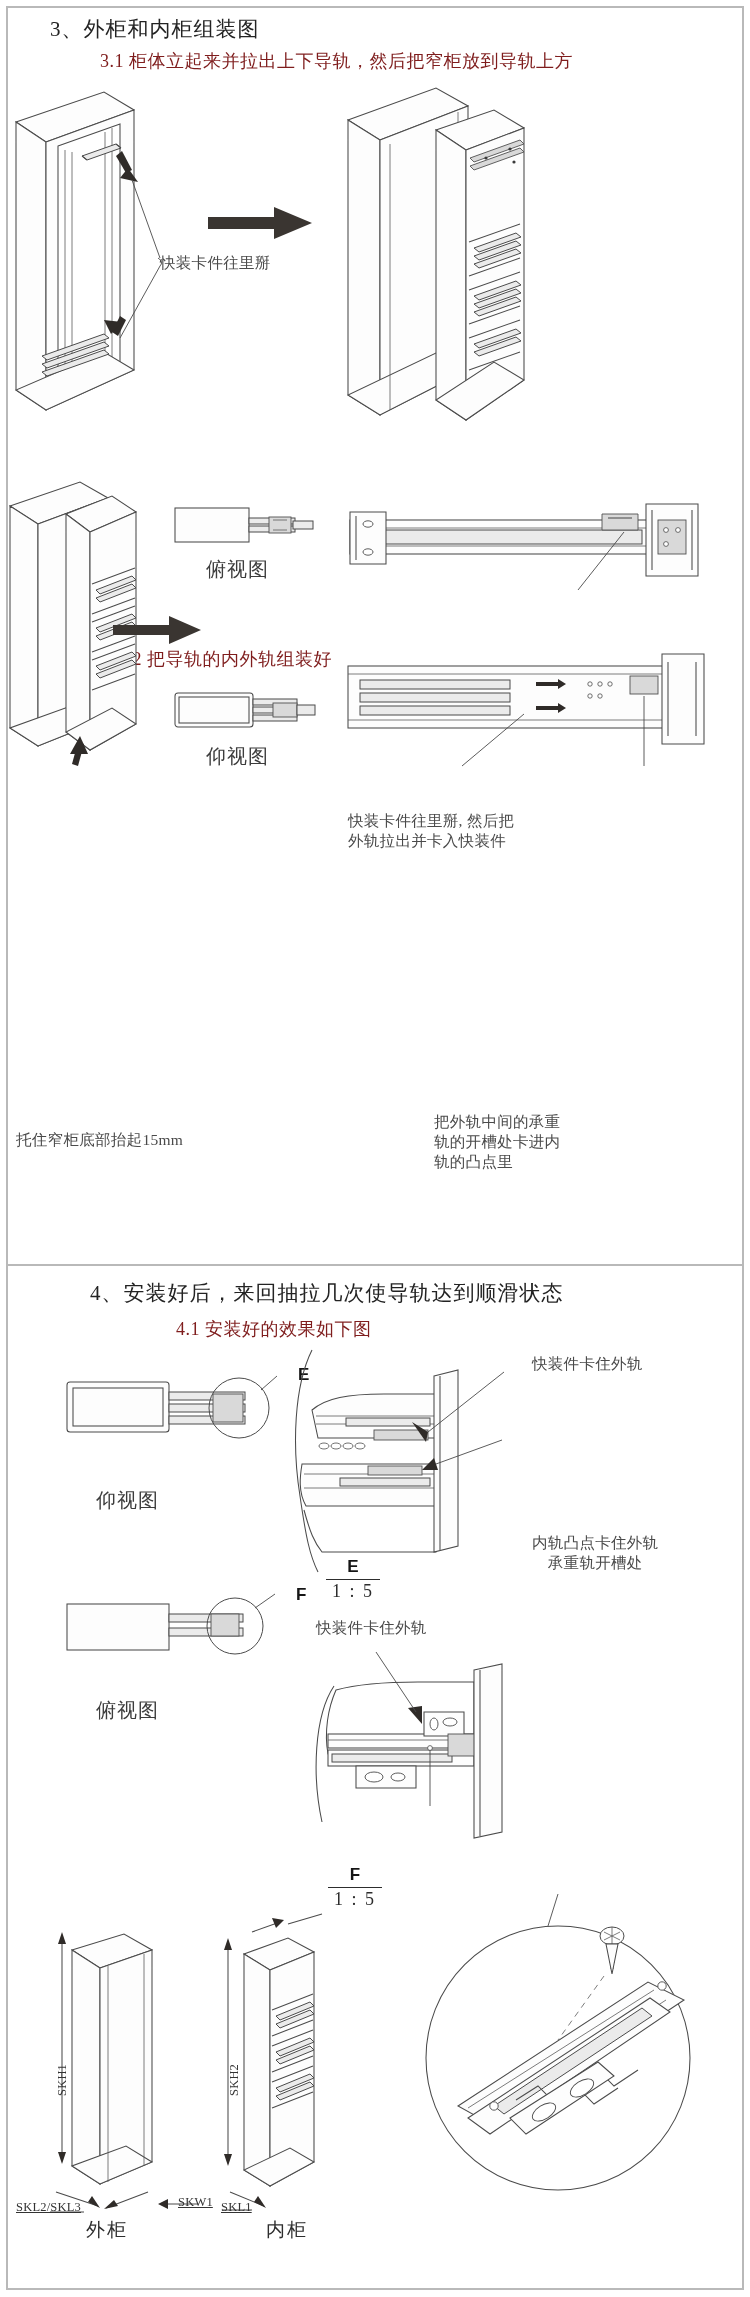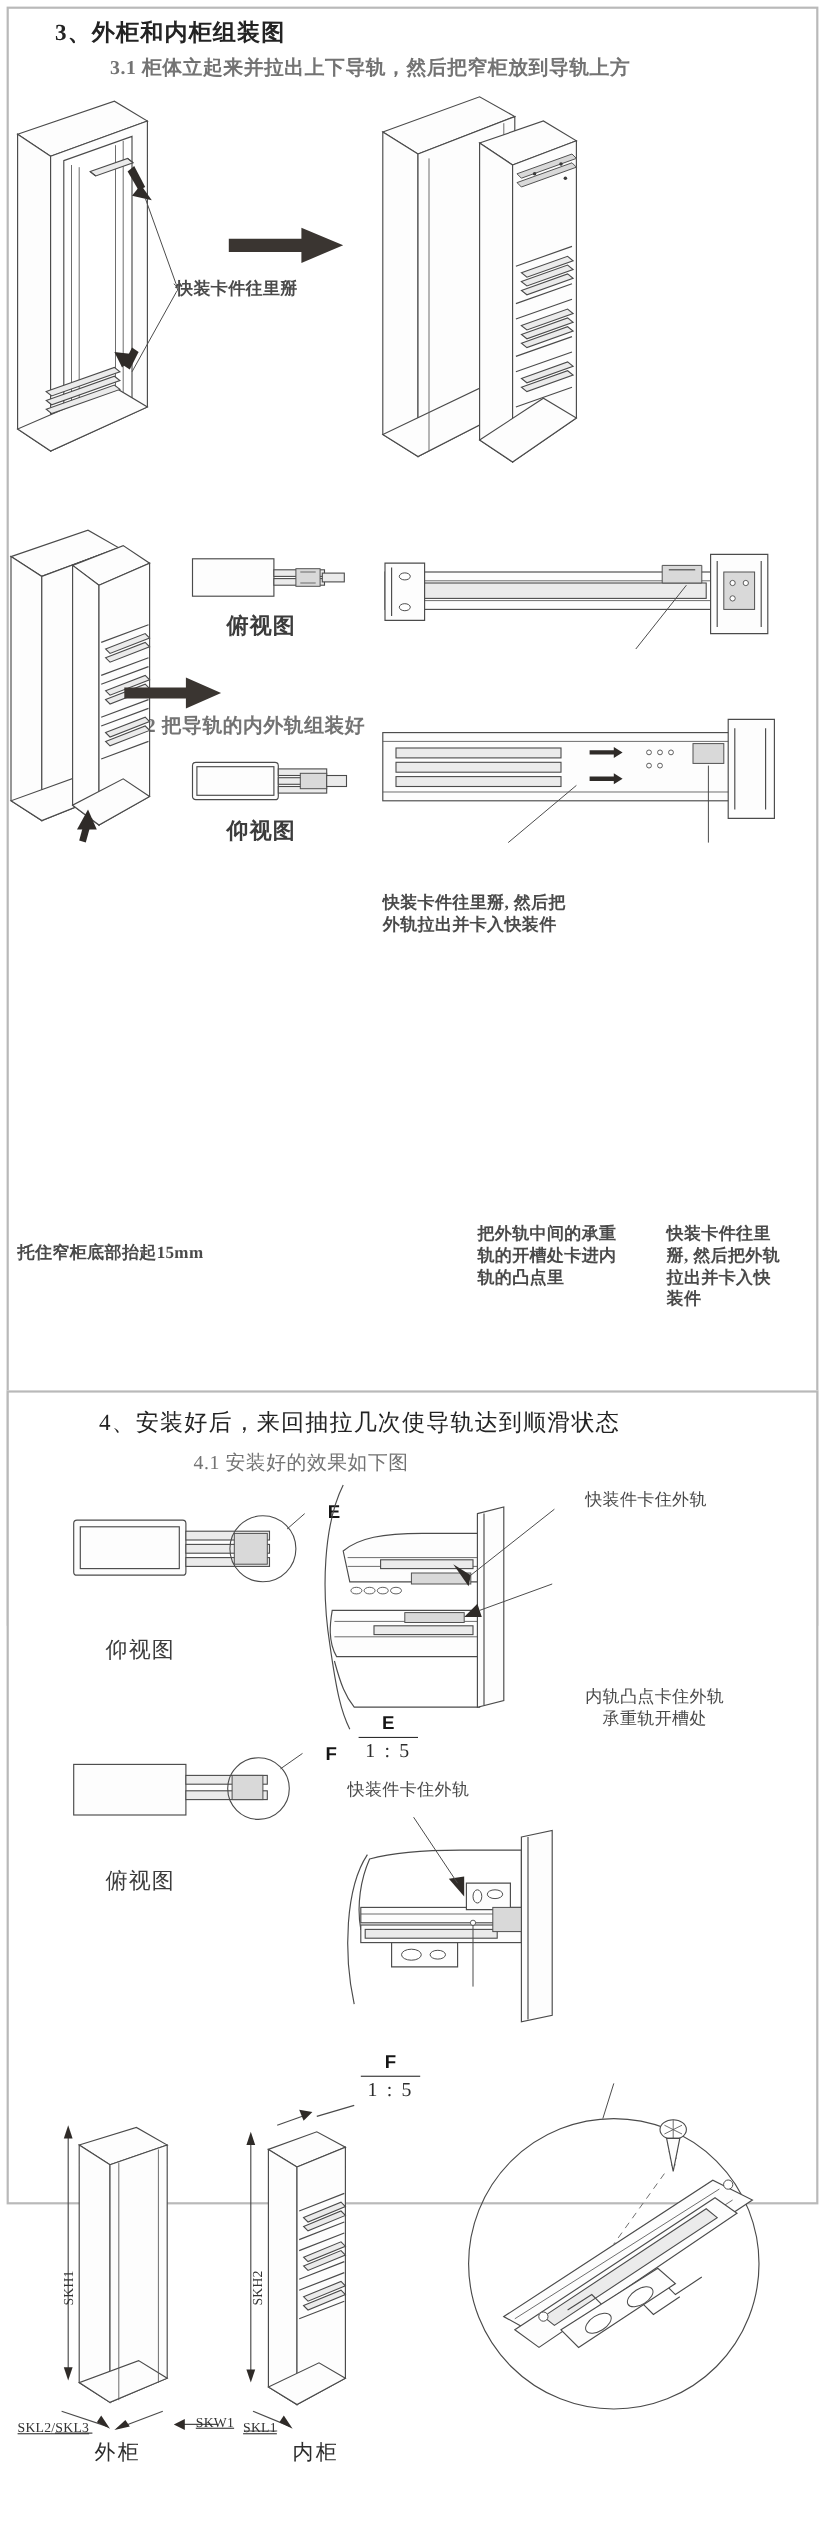--- a/index.html
+++ b/index.html
@@ -18,26 +18,26 @@
     overflow:hidden;
   }
   .panel{
     position:absolute;
     left:6px;
     right:6px;
     border:2px solid #b9b9b9;
     background:#fff;
     box-sizing:border-box;
   }
-  #panel-top{ top:6px; height:1472px;font-weight:bold; }
-  #panel-bottom{ top:1264px; height:740px; }
+  #panel-top{ top:6px; height:1472px; }
+  #panel-bottom{ top:1264px; height:1026px; }
 
   .txt{ position:absolute; white-space:pre; line-height:1.28; }
   .h-main{ font-size:21px; letter-spacing:1px; color:#232323; }
-  .h-sub{ font-size:18px; letter-spacing:.5px; color:#737373; }
+  .h-sub{ font-size:18px; letter-spacing:.5px; color:#7f1d1d; }
   .callout{ font-size:15.5px; color:#4a4a4a; letter-spacing:.3px; }
   .caption{ font-size:20px; color:#3c3c3c; letter-spacing:1px; }
   .capbig{ font-size:19px; color:#2d2d2d; letter-spacing:2px; }
   .dim{
     font-size:12.5px;
     font-family:"Liberation Serif","DejaVu Serif",serif;
     color:#333;
     letter-spacing:.2px;
   }
   .dim.u{ text-decoration:underline; }
@@ -257,24 +257,20 @@
       <path class="ln" d="M324,14 L324,88 M352,14 L352,88"></path>
 
       <path class="lead" d="M180,66 L118,118"></path>
       <path class="lead" d="M300,48 L300,118"></path>
     </svg>
 
     <div class="txt callout" style="left:386px; top:1104px;margin-left:40px;">把外轨中间的承重
 轨的开槽处卡进内
 轨的凸点里</div>
 
-    <div class="txt callout" style="left:598px; top:1104px;">快装卡件往里
-掰, 然后把外轨
-拉出并卡入快
-装件</div>
   </div>
 
   <div class="panel" id="panel-bottom">
 
     <div class="txt h-main" style="left:82px; top:14px;">4、安装好后，来回抽拉几次使导轨达到顺滑状态</div>
 
     <div class="txt h-sub" style="left:144px; top:52px;margin-left:24px;">4.1 安装好的效果如下图</div>
 
     <svg style="left:55px; top:98px;" width="240" height="120" viewBox="0 0 240 120">
       <rect class="fil" x="4" y="18" width="102" height="50" rx="3"></rect>

